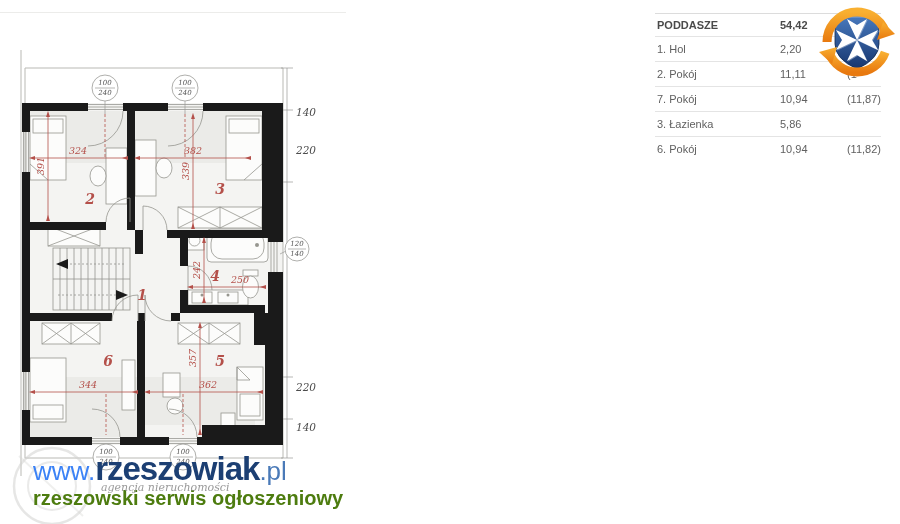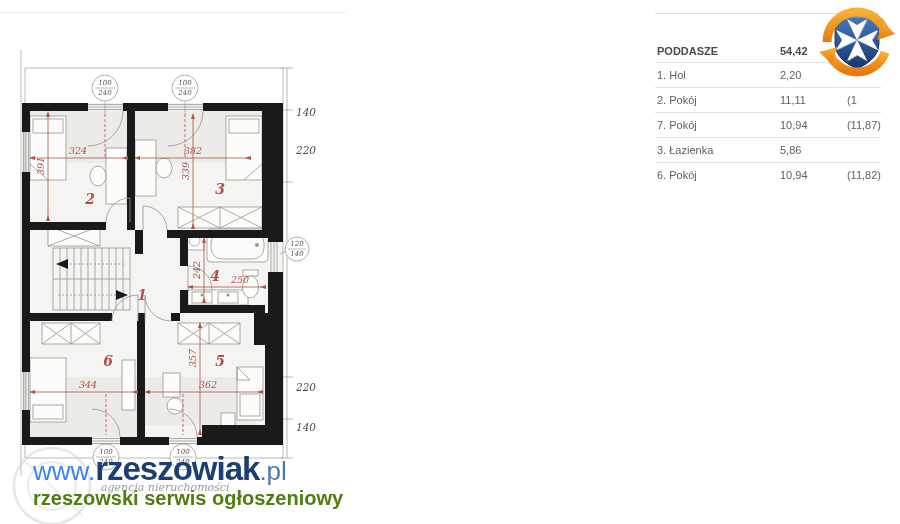--- a/index.html
+++ b/index.html
@@ -19,21 +19,21 @@
   .rd{fill:#b4504a;font:italic 9.5px "DejaVu Serif",serif;text-anchor:middle;}
   .rn{fill:#b4504a;font:italic bold 14px "DejaVu Serif",serif;text-anchor:middle;}
   .sd{fill:#4c4c4c;font:italic 10.5px "DejaVu Serif",serif;}
   .cm{fill:#555;font:italic 7px "DejaVu Serif",serif;text-anchor:middle;}
   .chain{stroke:#9a9a97;stroke-width:0.7;}
   .circ{fill:#ffffff;stroke:#9a9a97;stroke-width:0.8;}
   
   .table{position:absolute;left:655px;top:13px;width:226px;border-top:1px solid #dcdcdc;
          font-size:11px;color:#606060;}
   .t-row{display:flex;align-items:center;border-top:1px solid #e4e4e4;padding:6px 0 6px 2px;}
-  .t-row:first-child{border-top:none;padding:5px 0 5px 2px;font-weight:bold;color:#4a4a4a;margin-top:26px;}
+  .t-row:first-child{border-top:none;padding:5px 0 5px 2px;font-weight:bold;color:#4a4a4a;}
   .t-label{width:111px;}
   .t-val{width:67px;padding-left:12px;}
   .t-extra{flex:1;}
   
   .logo{position:absolute;left:815px;top:2px;width:80px;height:76px;pointer-events:none;}
   
   .ghost{position:absolute;left:5px;top:438px;width:100px;height:86px;}
   .watermark{position:absolute;left:33px;top:450px;white-space:nowrap;}
   .wm-line1{position:absolute;left:0;top:0;}
   .wm-www{font-size:26px;color:#3b82f6;}

